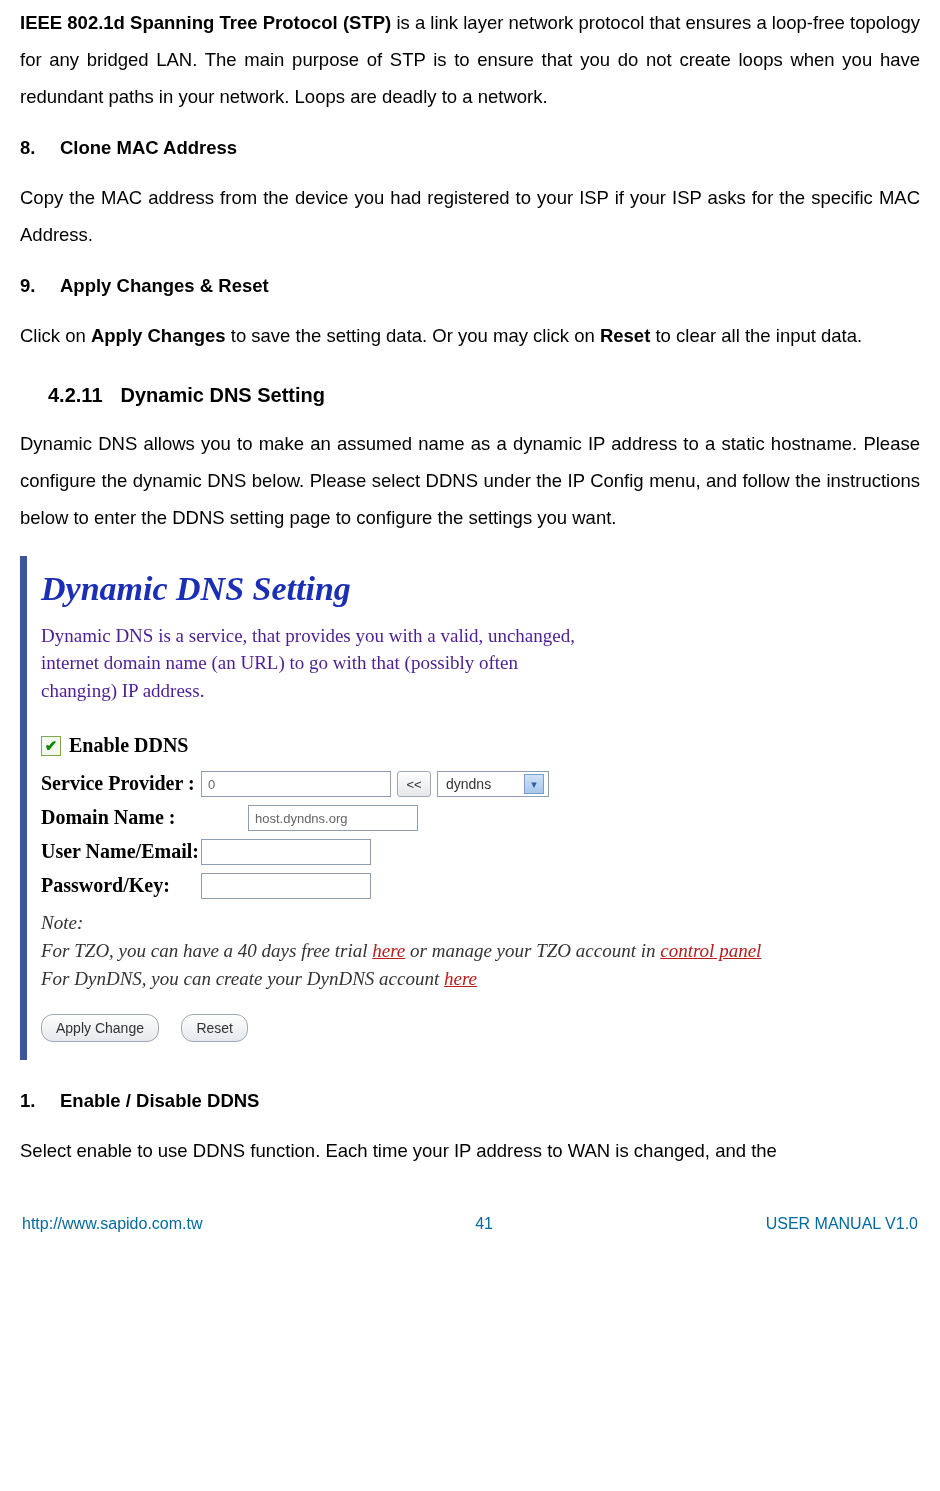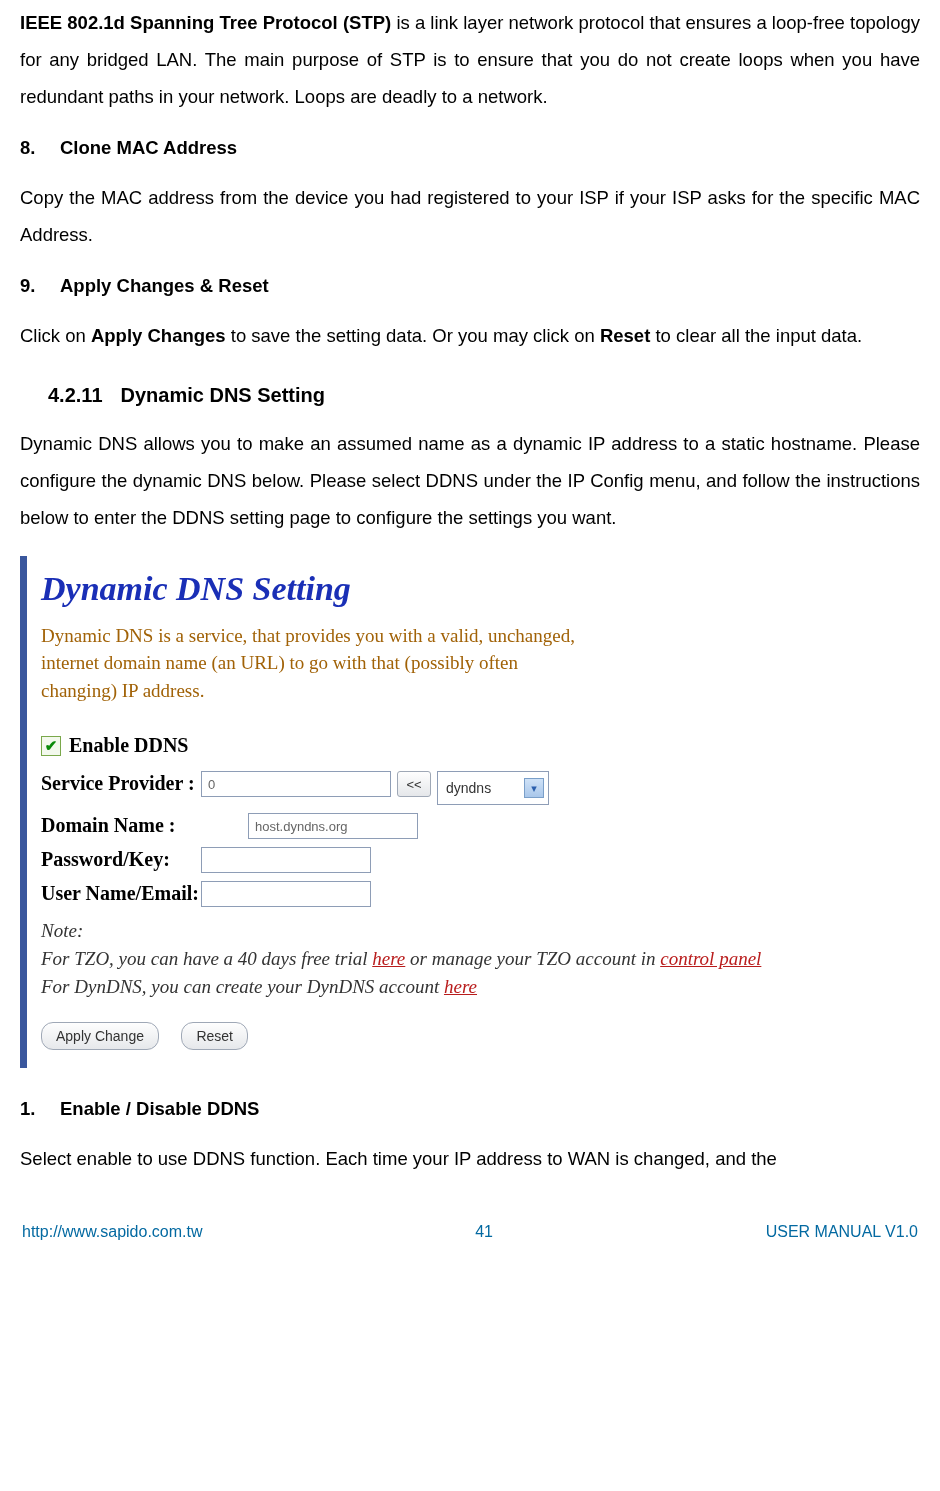--- a/index.html
+++ b/index.html
@@ -32,21 +32,21 @@
       font-weight: bold;
       font-style: italic;
       font-size: 34px;
       margin-bottom: 14px;
     }
     .panel-intro {
       font-family: 'Times New Roman', Times, serif;
       font-size: 19px;
       line-height: 1.45;
       width: 540px;
-      color: #a16207;
+      color: #4c1d95;
       margin-bottom: 30px;
     }
     .check-row { display: flex; align-items: center; gap: 8px; margin-bottom: 14px; }
     .checkbox {
       width: 20px; height: 20px;
       border: 1px solid #7aa84b;
       background: #f3f9ed;
       display: inline-flex; align-items: center; justify-content: center;
       color: #0a8a0a; font-size: 15px; font-weight: bold;
     }
@@ -64,21 +64,21 @@
       border: 1px solid #9fa8b6;
       background: linear-gradient(#fefefe,#e5e7ea);
       border-radius: 3px;
       font-size: 13px; color: #333;
       display: inline-flex; align-items: center; justify-content: center;
       margin-left: 6px;
     }
     .sel {
       border: 1px solid #8e9db6;
       background: #fff;
-      height: 34px;
+      height: 26px;
       font-size: 14px; color: #333;
       width: 112px;
       margin-left: 6px;
       display: inline-flex; align-items: center; justify-content: space-between;
       padding: 0 4px 0 8px;
     }
     .sel .arrowbtn {
       width: 20px; height: 20px;
       background: linear-gradient(#cfe2f7,#a9c7ea);
       border: 1px solid #7a9fc9;
@@ -154,26 +154,26 @@
         <span class="arrowbtn">▾</span>
       </span>
     </div>
 
     <div class="form-row">
       <div class="form-label">Domain Name :</div>
       <input class="tfield w2" type="text" value="host.dyndns.org" style="">
     </div>
 
     <div class="form-row">
+      <div class="form-label">User Name/Email:</div>
+      <input class="tfield w3" type="text" value="" style="">
+    </div>
+
+    <div class="form-row">
       <div class="form-label">Password/Key:</div>
-      <input class="tfield w3" type="text" value="" style="">
-    </div>
-
-    <div class="form-row">
-      <div class="form-label">User Name/Email:</div>
       <input class="tfield w3" type="text" value="" style="">
     </div>
 
     <div class="note">
       <div>Note:</div>
       <div>
         <span>For TZO, you can have a 40 days free trial </span><span class="link">here</span><span> or manage your TZO account in </span><span class="link">control panel</span>
       </div>
       <div>
         <span>For DynDNS, you can create your DynDNS account </span><span class="link">here</span>

